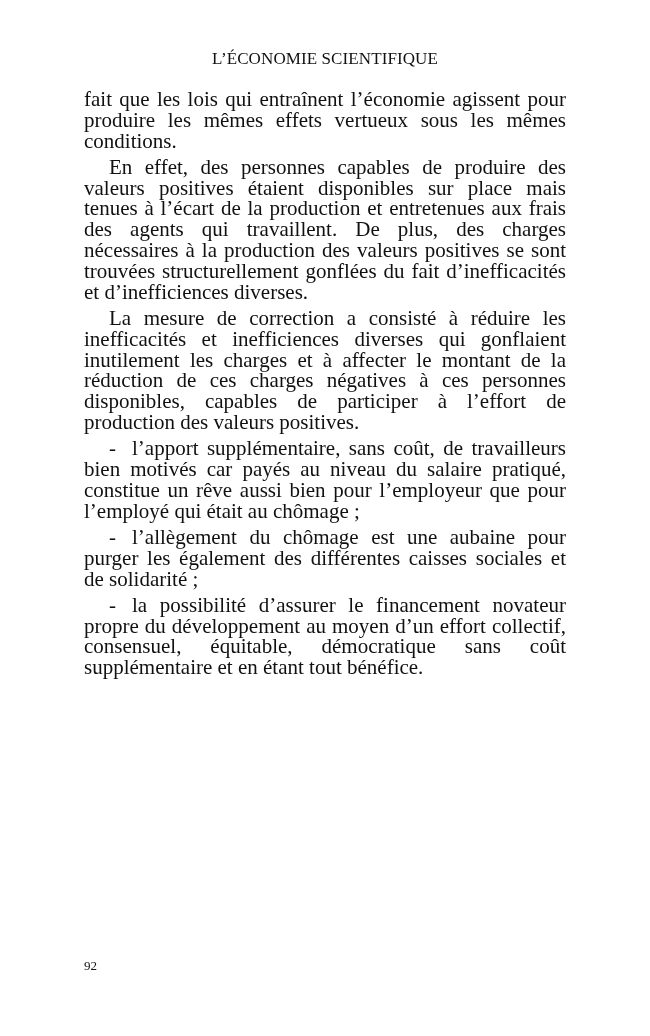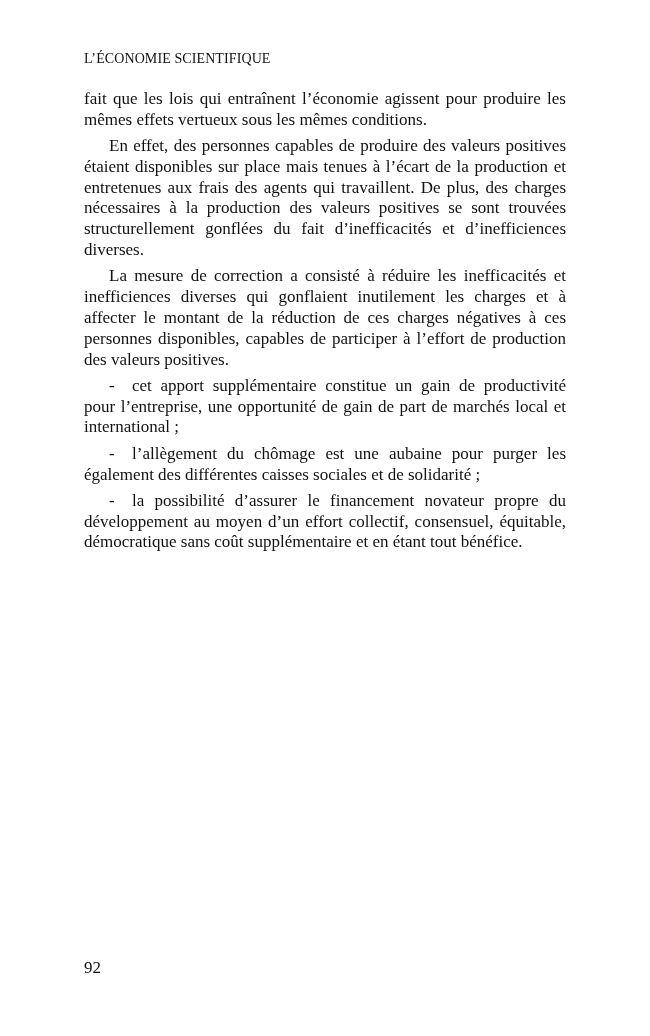--- a/index.html
+++ b/index.html
@@ -2,41 +2,41 @@
 <html><head>
   <meta charset="utf-8">
   <style>
     html, body { margin: 0; padding: 0; background: #ffffff; }
     body { width: 650px; height: 1036px; position: relative; overflow: hidden; }
     .page {
       position: absolute; left: 84px; top: 50px; width: 482px;
       font-family: "Liberation Serif", serif; color: #111;
     }
     .running-head {
-      font-size: 14px; letter-spacing: 0.1px; margin: 0 0 21px 0; line-height: 18px;
+      font-size: 17px; letter-spacing: 0.1px; margin: 0 0 21px 0; line-height: 18px; text-align: center;
     }
     .para {
-      font-size: 17px; line-height: 20.8px; text-align: justify;
+      font-size: 21px; line-height: 20.8px; text-align: justify;
       margin: 0 0 5.5px 0; text-indent: 25px; hyphens: none;
     }
     .para.noindent { text-indent: 0; }
     .bullet-dash { display: inline-block; width: 23px; text-indent: 0; }
     .folio {
       position: absolute; left: 84px; top: 958px;
-      font-family: "Liberation Serif", serif; font-size: 17px; color: #111;
+      font-family: "Liberation Serif", serif; font-size: 13px; color: #111;
     }
   </style>
 </head>
 <body>
 
 <div class="page">
   <div class="running-head">L’ÉCONOMIE SCIENTIFIQUE</div>
 
   <p class="para noindent">fait que les lois qui entraînent l’économie agissent pour produire les mêmes effets vertueux sous les mêmes conditions.</p>
   <p class="para">En effet, des personnes capables de produire des valeurs positives étaient disponibles sur place mais tenues à l’écart de la production et entretenues aux frais des agents qui travaillent. De plus, des charges nécessaires à la production des valeurs positives se sont trouvées structurellement gonflées du fait d’inefficacités et d’inefficiences diverses.</p>
   <p class="para">La mesure de correction a consisté à réduire les inefficacités et inefficiences diverses qui gonflaient inutilement les charges et à affecter le montant de la réduction de ces charges négatives à ces personnes disponibles, capables de participer à l’effort de production des valeurs positives.</p>
 
-  <p class="para"><span class="bullet-dash">-</span><span>cet apport supplémentaire constitue un gain de productivité pour l’entreprise, une opportunité de gain de part de marchés local et international ;</span></p>
+  <p class="para"><span class="bullet-dash">-</span><span>l’apport supplémentaire, sans coût, de travailleurs bien motivés car payés au niveau du salaire pratiqué, constitue un rêve aussi bien pour l’employeur que pour l’employé qui était au chômage ;</span></p>
   <p class="para"><span class="bullet-dash">-</span><span>l’allègement du chômage est une aubaine pour purger les également des différentes caisses sociales et de solidarité ;</span></p>
   <p class="para"><span class="bullet-dash">-</span><span>la possibilité d’assurer le financement novateur propre du développement au moyen d’un effort collectif, consensuel, équitable, démocratique sans coût supplémentaire et en étant tout bénéfice.</span></p>
 </div>
 
 <div class="folio">92</div>
 
 </body></html>

